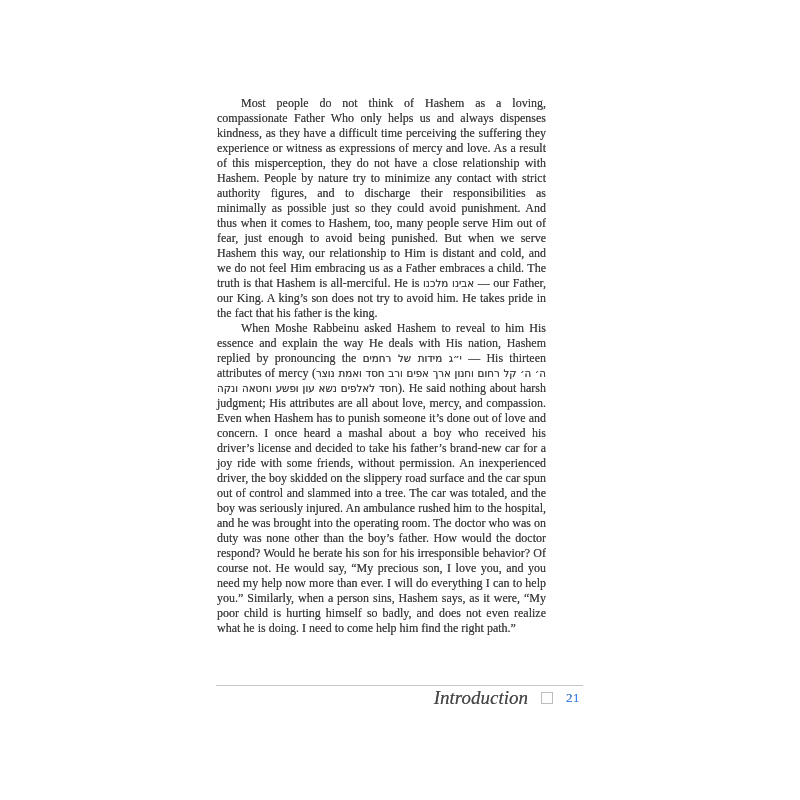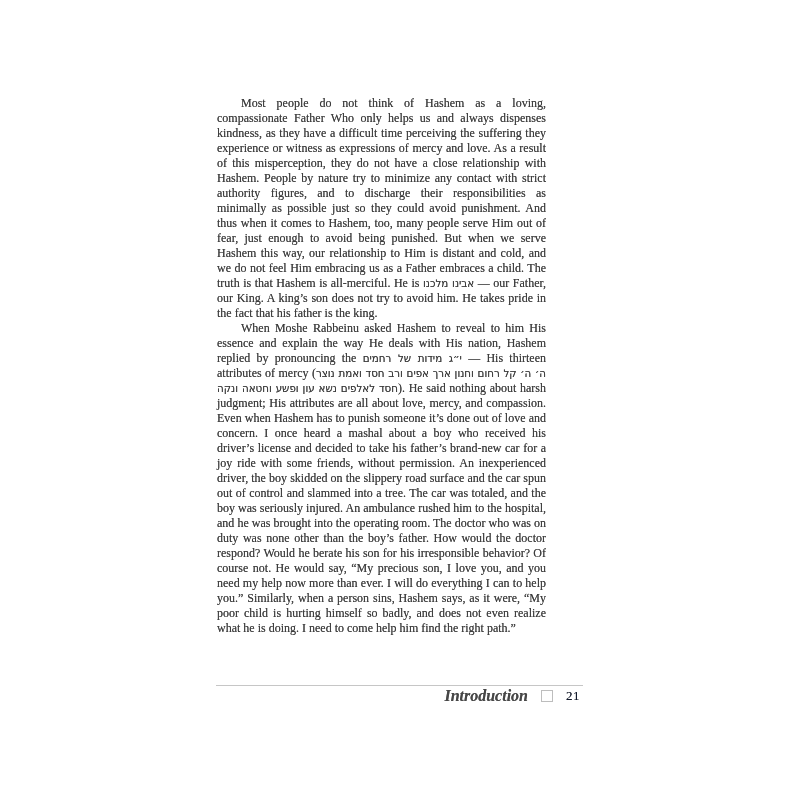--- a/index.html
+++ b/index.html
@@ -53,33 +53,32 @@
     display: flex;
     justify-content: flex-end;
     align-items: center;
     gap: 13px;
     font-family: "Liberation Serif", serif;
     color: #474747;
     text-shadow: 0 0 0.3px #777;
   }
   .footer .section {
     font-style: italic;
-    font-size: 16px;
-    font-weight: bold;
+    font-size: 19px;
   }
   .footer .square {
     width: 10px;
     height: 10px;
     border: 1px solid #bdbdbd;
     background: #fefefe;
   }
   .footer .num {
     font-size: 13px;
     letter-spacing: 0.5px;
-    color: #0f172a;
+    color: #3b82f6;
   }
 </style>
 </head>
 <body>
 
 <div class="canvas">
 
   <div class="page-text">
     <p><span class="run">Most people do not think of Hashem as a loving, compassionate Father Who only helps us and always dispenses kindness, as they have a difficult time perceiving the suffering they experience or witness as expressions of mercy and love. As a result of this misperception, they do not have a close relationship with Hashem. People by nature try to minimize any contact with strict authority figures, and to discharge their responsibilities as minimally as possible just so they could avoid punishment. And thus when it comes to Hashem, too, many people serve Him out of fear, just enough to avoid being punished. But when we serve Hashem this way, our relationship to Him is distant and cold, and we do not feel Him embracing us as a Father embraces a child. The truth is that Hashem is all-merciful. He is </span><span class="run hebrew">אבינו מלכנו</span><span class="run"> — our Father, our King. A king’s son does not try to avoid him. He takes pride in the fact that his father is the king.</span></p>
     <p><span class="run">When Moshe Rabbeinu asked Hashem to reveal to him His essence and explain the way He deals with His nation, Hashem replied by pronouncing the </span><span class="run hebrew">י״ג מידות של רחמים</span><span class="run"> — His thirteen attributes of mercy (</span><span class="run hebrew">ה׳ ה׳ קל רחום וחנון ארך אפים ורב חסד ואמת נוצר חסד לאלפים נשא עון ופשע וחטאה ונקה</span><span class="run">). He said nothing about harsh judgment; His attributes are all about love, mercy, and compassion. Even when Hashem has to punish someone it’s done out of love and concern. I once heard a </span><span class="run italic">mashal</span><span class="run"> about a boy who received his driver’s license and decided to take his father’s brand-new car for a joy ride with some friends, without permission. An inexperienced driver, the boy skidded on the slippery road surface and the car spun out of control and slammed into a tree. The car was totaled, and the boy was seriously injured. An ambulance rushed him to the hospital, and he was brought into the operating room. The doctor who was on duty was none other than the boy’s father. How would the doctor respond? Would he berate his son for his irresponsible behavior? Of course not. He would say, “My precious son, I love you, and you need my help now more than ever. I will do everything I can to help you.” Similarly, when a person sins, Hashem says, as it were, “My poor child is hurting himself so badly, and does not even realize what he is doing. I need to come help him find the right path.”</span></p>

